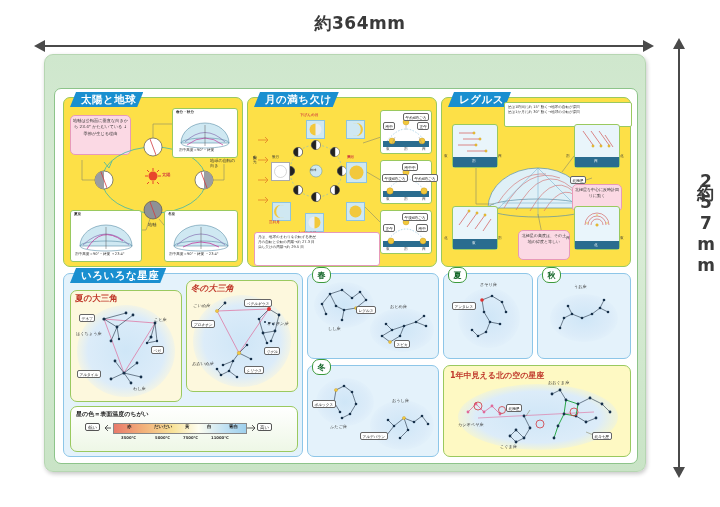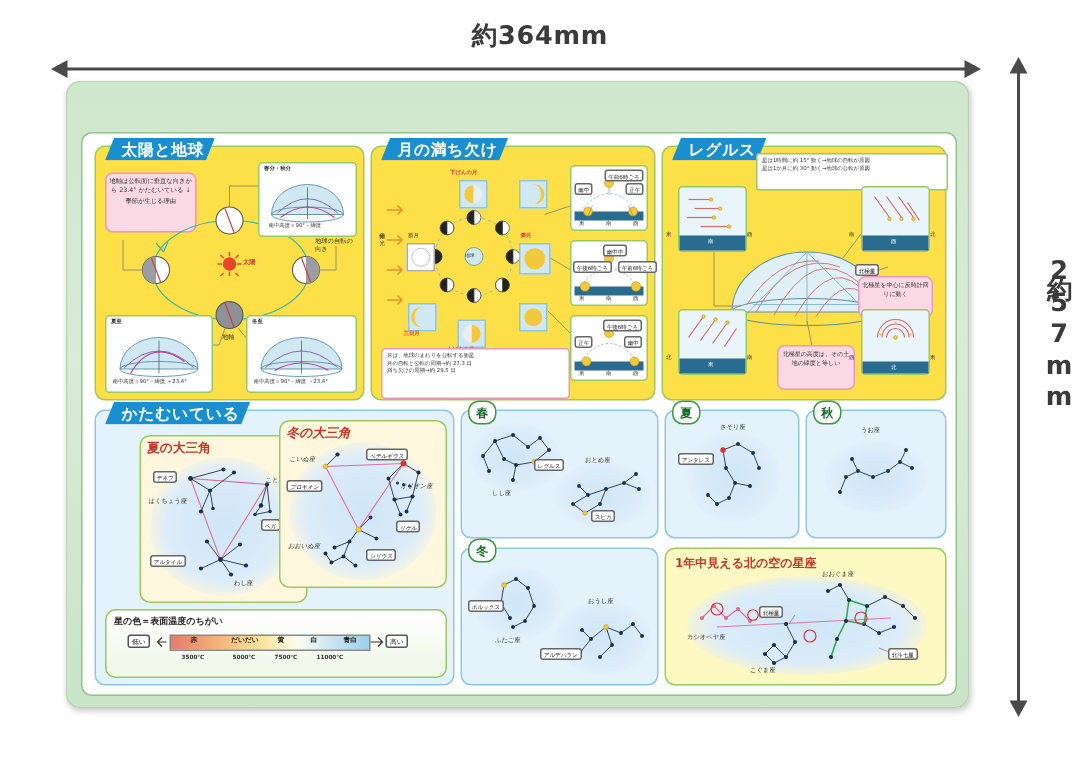--- a/index.html
+++ b/index.html
@@ -433,23 +433,23 @@
               <circle cx="22" cy="8" r=".8"></circle>
             </g>
         </svg>
         <div class="tiny" style="left:19px;top:36px;color:#fff;">北</div>
       </div>
       <div class="tiny" style="left:124px;top:138px;">西</div>
       <div class="tiny" style="left:178px;top:138px;">東</div>
     </div>
 
     <div class="panel blue" style="left:8px;top:184px;width:238px;height:182px;">
-      <div class="panel-title" style="left:6px;top:-6px;">かたむいている</div>
-
-      <div class="panel cream" style="left:6px;top:16px;width:110px;height:110px;margin-left:23px;">
+      <div class="panel-title" style="left:6px;top:-6px;">いろいろな星座</div>
+
+      <div class="panel cream" style="left:6px;top:16px;width:110px;height:110px;">
         <div class="sec-title" style="left:4px;top:2px;">夏の大三角</div>
         <div class="starfield" style="left:6px;top:14px;width:98px;height:92px;"></div>
         <svg width="110" height="110">
           <path d="M33 28 L84 32 L53 82 Z" class="ln-pink"></path>
           <g class="ln">
             <path d="M33 28 L46 36 L48 48 M33 28 L55 22 M46 36 L62 24 M46 36 L40 50"></path>
             <path d="M84 32 L80 46 L76 52 L86 50 L84 32"></path>
             <path d="M53 82 L66 72 M53 82 L44 70 M53 82 L60 92 M53 82 L40 88 M53 82 L70 86"></path>
           </g>
           <g class="dot">

